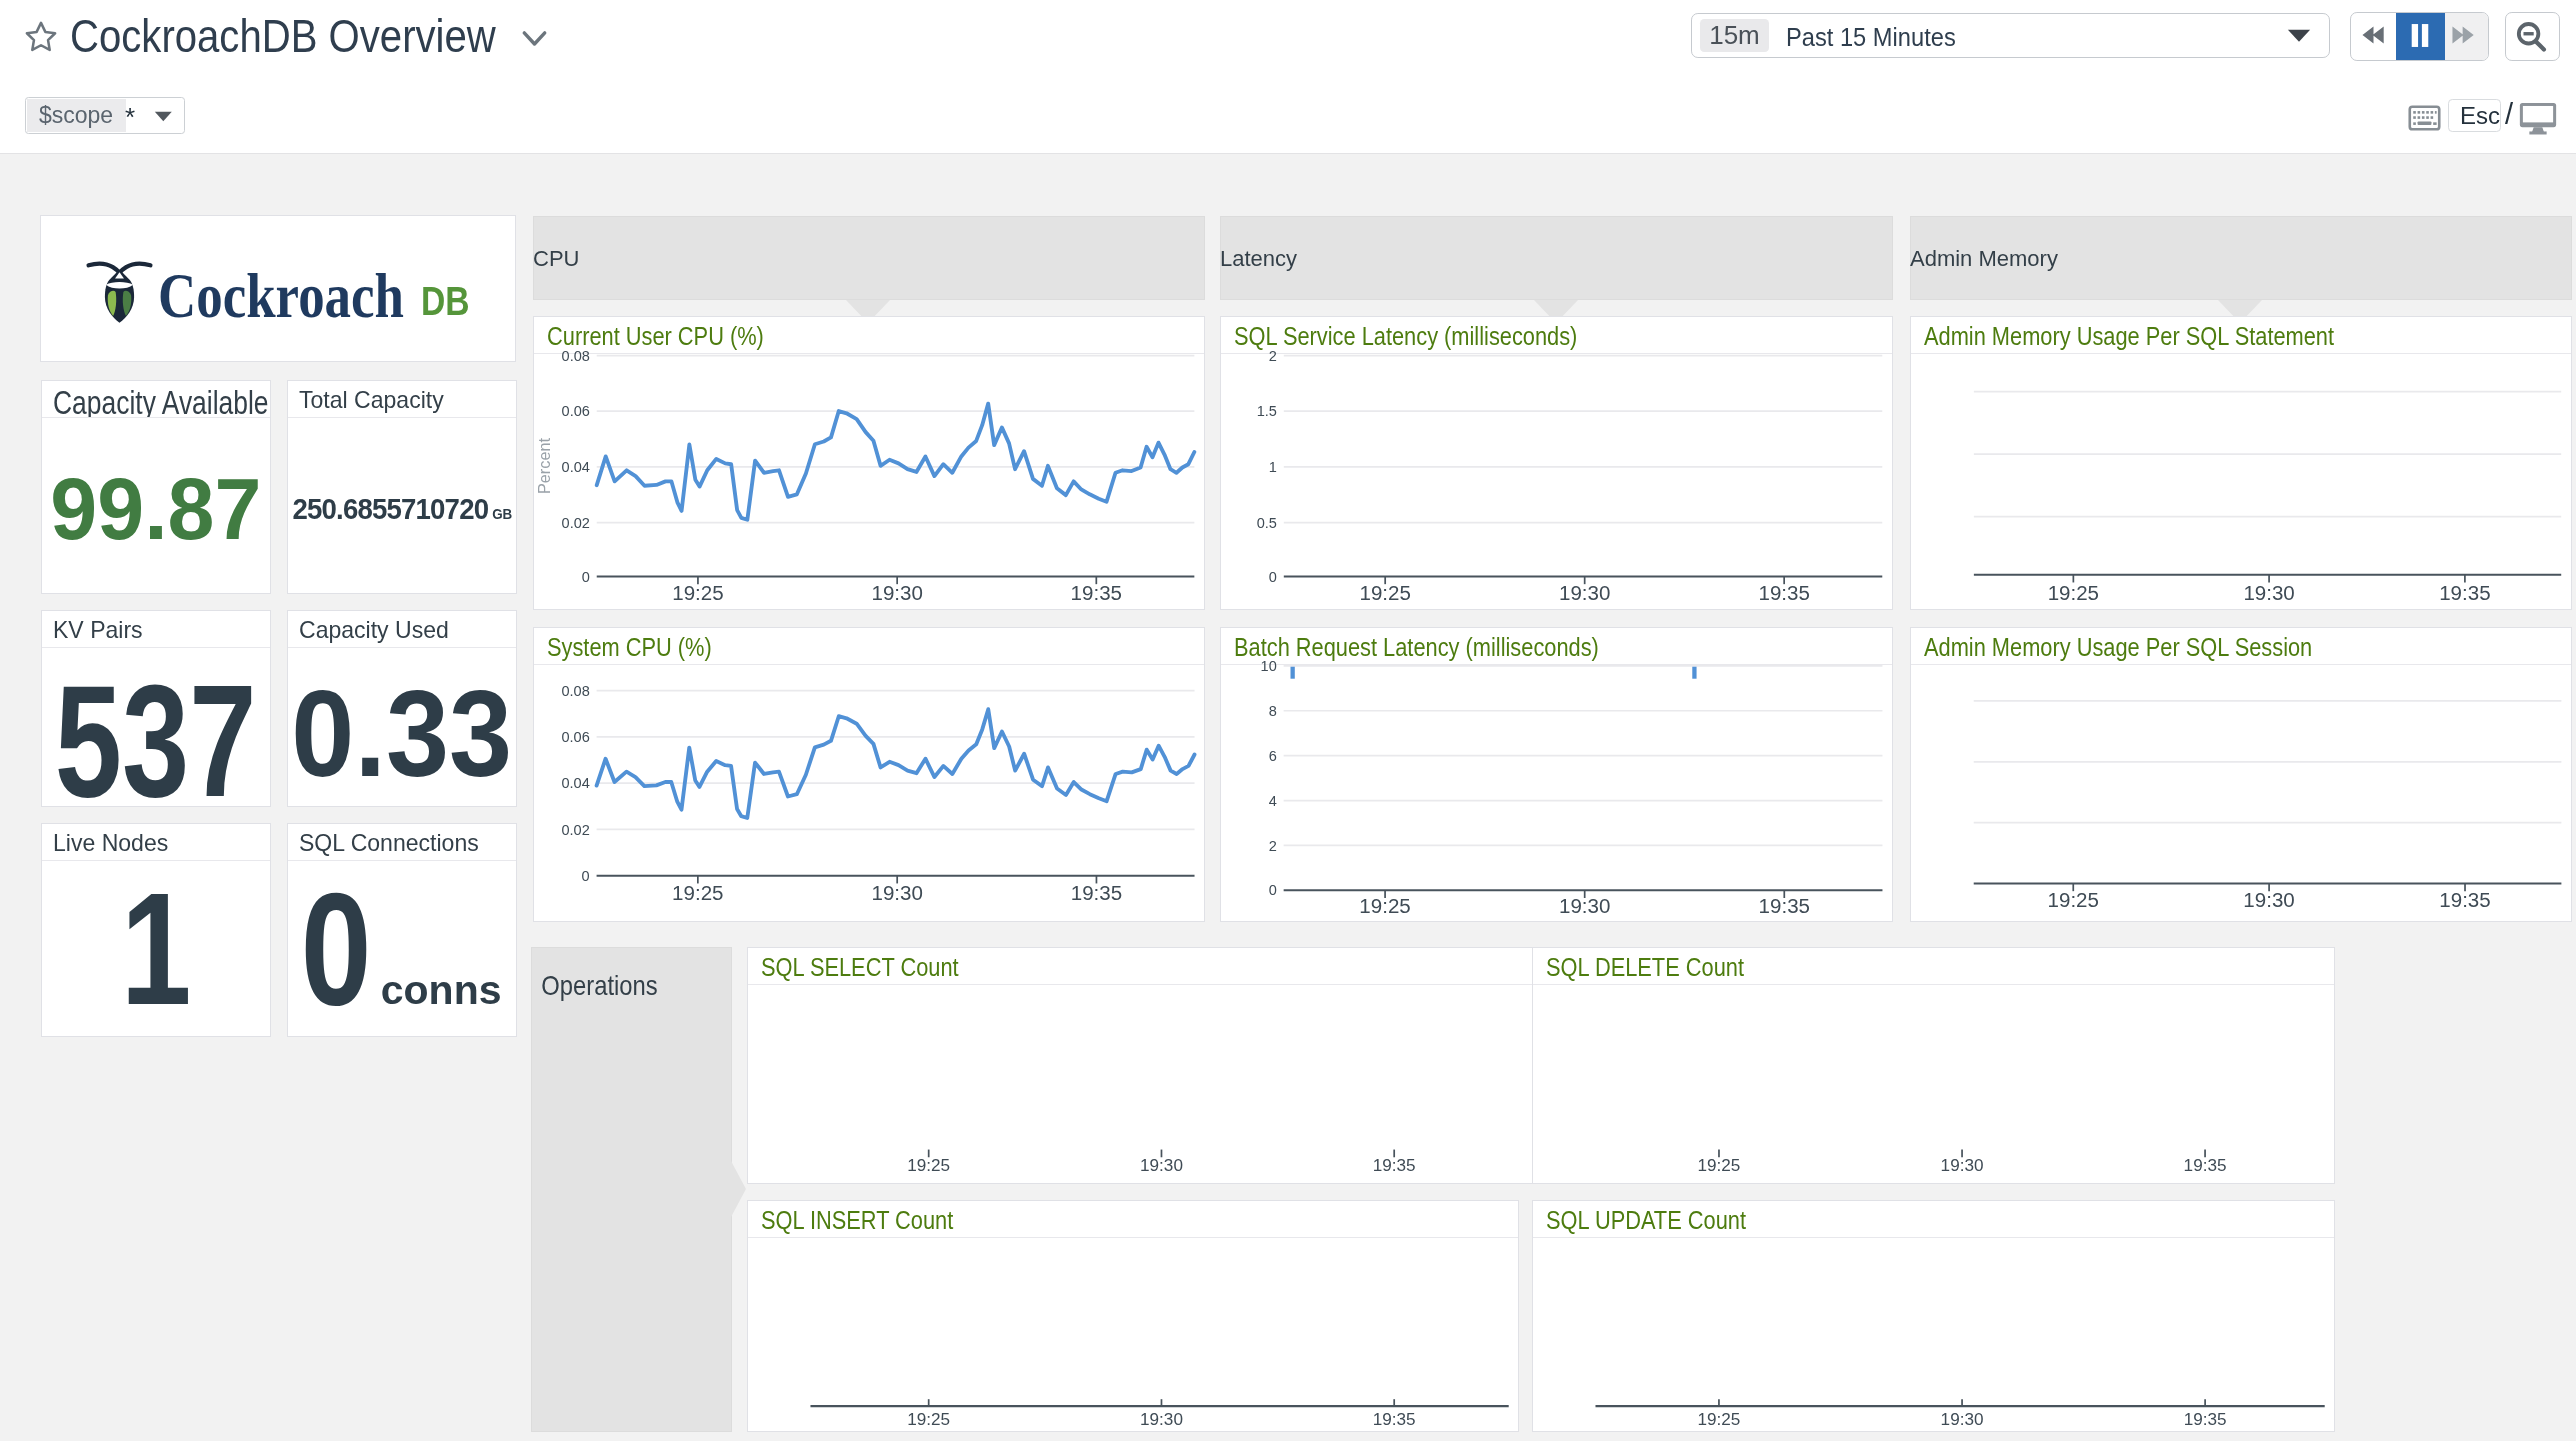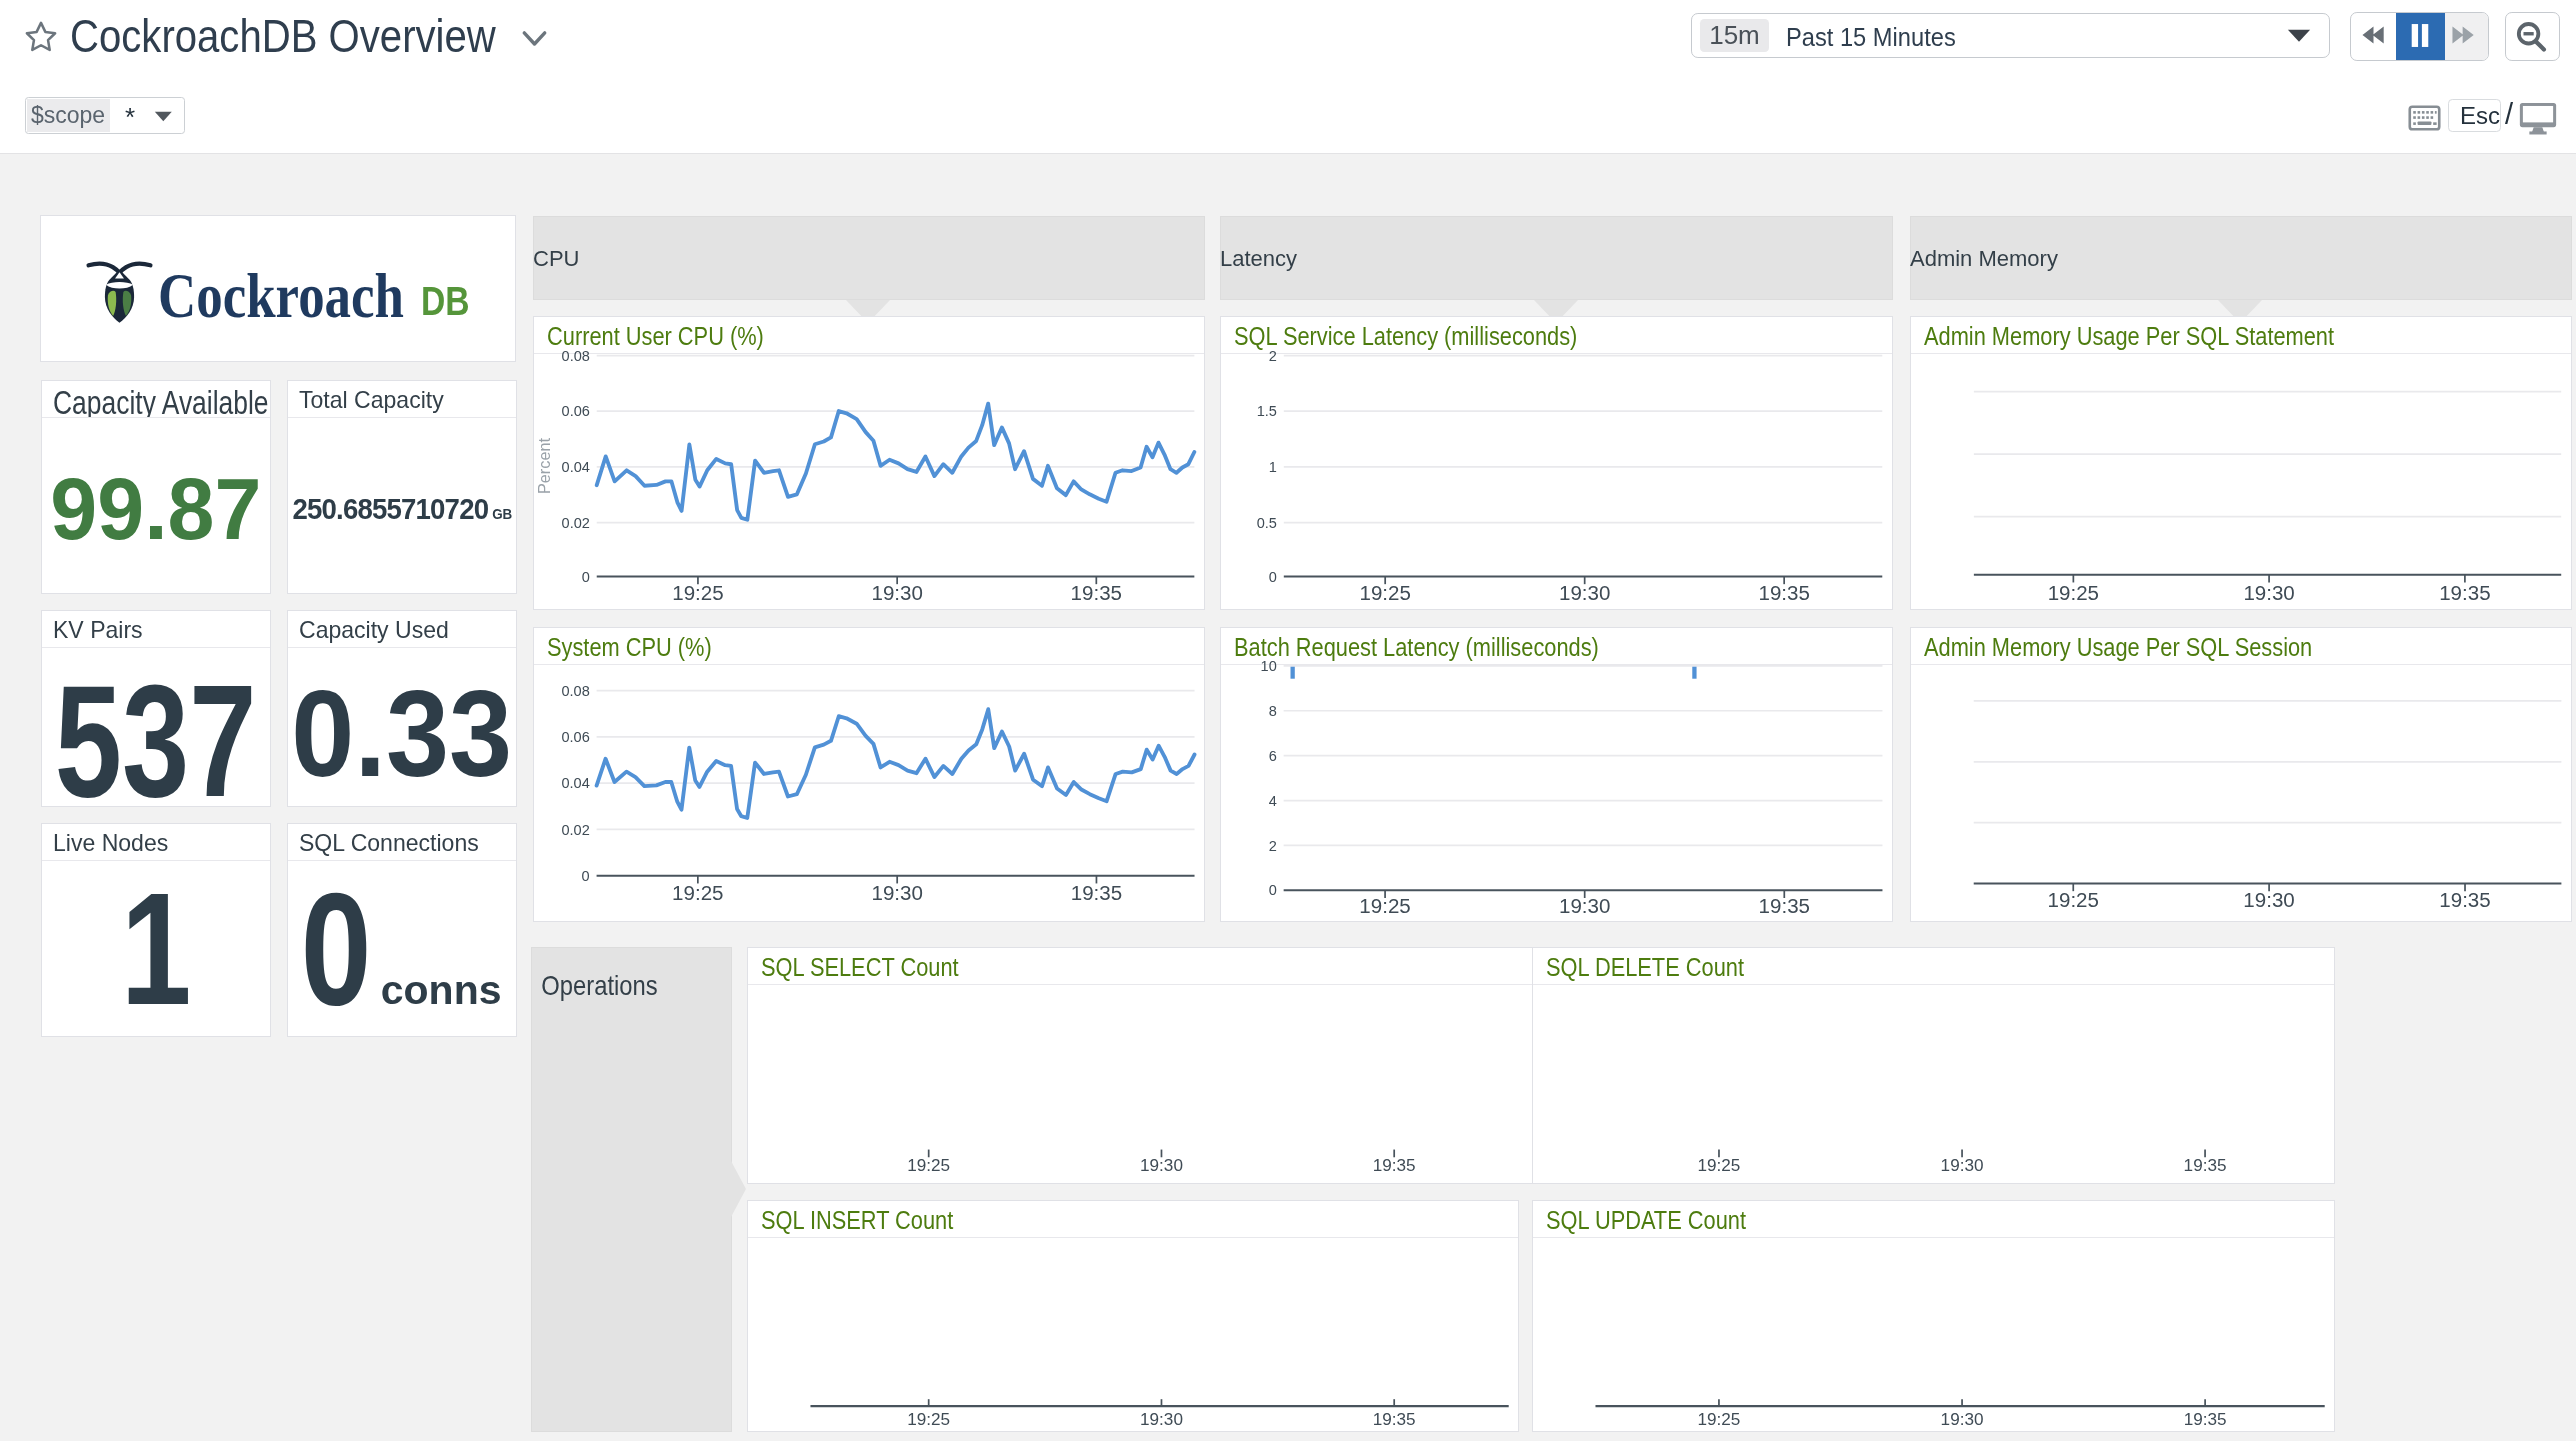--- a/index.html
+++ b/index.html
@@ -37,21 +37,21 @@
       <path d="M119 16 L132 26 L119 36 Z M131 16 L144 26 L131 36 Z" fill="#9ba2a8"></path>
     </svg>
   </div>
 <div class="abs" style="left:2505px;top:12px;width:55px;height:49px;border:1.7px solid #c6cacf;border-radius:6.9px;box-sizing:border-box;background:#fff"></div>
 <svg class="abs" style="left:2515px;top:20.6px" width="34" height="34" viewBox="0 0 40 40">
 <circle cx="16" cy="15" r="11.5" fill="none" stroke="#5c646b" stroke-width="4.5"></circle>
 <line x1="10" y1="15" x2="22" y2="15" stroke="#5c646b" stroke-width="4"></line>
 <line x1="24.5" y1="24" x2="34" y2="33.5" stroke="#5c646b" stroke-width="5" stroke-linecap="round"></line>
   </svg>
 <div class="abs" style="left:25px;top:97px;width:160px;height:37px;border:1.7px solid #ccd0d4;border-radius:3.4px;box-sizing:border-box;background:#fff"></div>
-<div class="abs" style="left:26.6px;top:99px;width:83px;height:33px;background:#ebebed;line-height:33px;text-align:center;font-size:23px;color:#5a646e">$scope</div>
+<div class="abs" style="left:26.6px;top:99px;width:99px;height:33px;background:#ebebed;line-height:33px;text-align:center;font-size:23px;color:#5a646e">$scope</div>
 <div class="abs" style="left:125px;top:102px;font-size:26px;color:#24313c">*</div>
 <svg class="abs" style="left:153px;top:111px" width="20.6" height="11" viewBox="0 0 24 13">
     <path d="M2 1 L12 12 L22 1 Z" fill="#52585e"></path>
   </svg>
 <svg class="abs" style="left:2408px;top:105px" width="33" height="26" viewBox="0 0 38 30">
 <rect x="2" y="2" width="34" height="26" rx="3" fill="none" stroke="#878e94" stroke-width="3"></rect>
 <g fill="#878e94">
 <rect x="6" y="7" width="3" height="3"></rect>
       <rect x="11" y="7" width="3" height="3"></rect>
       <rect x="16" y="7" width="3" height="3"></rect>

